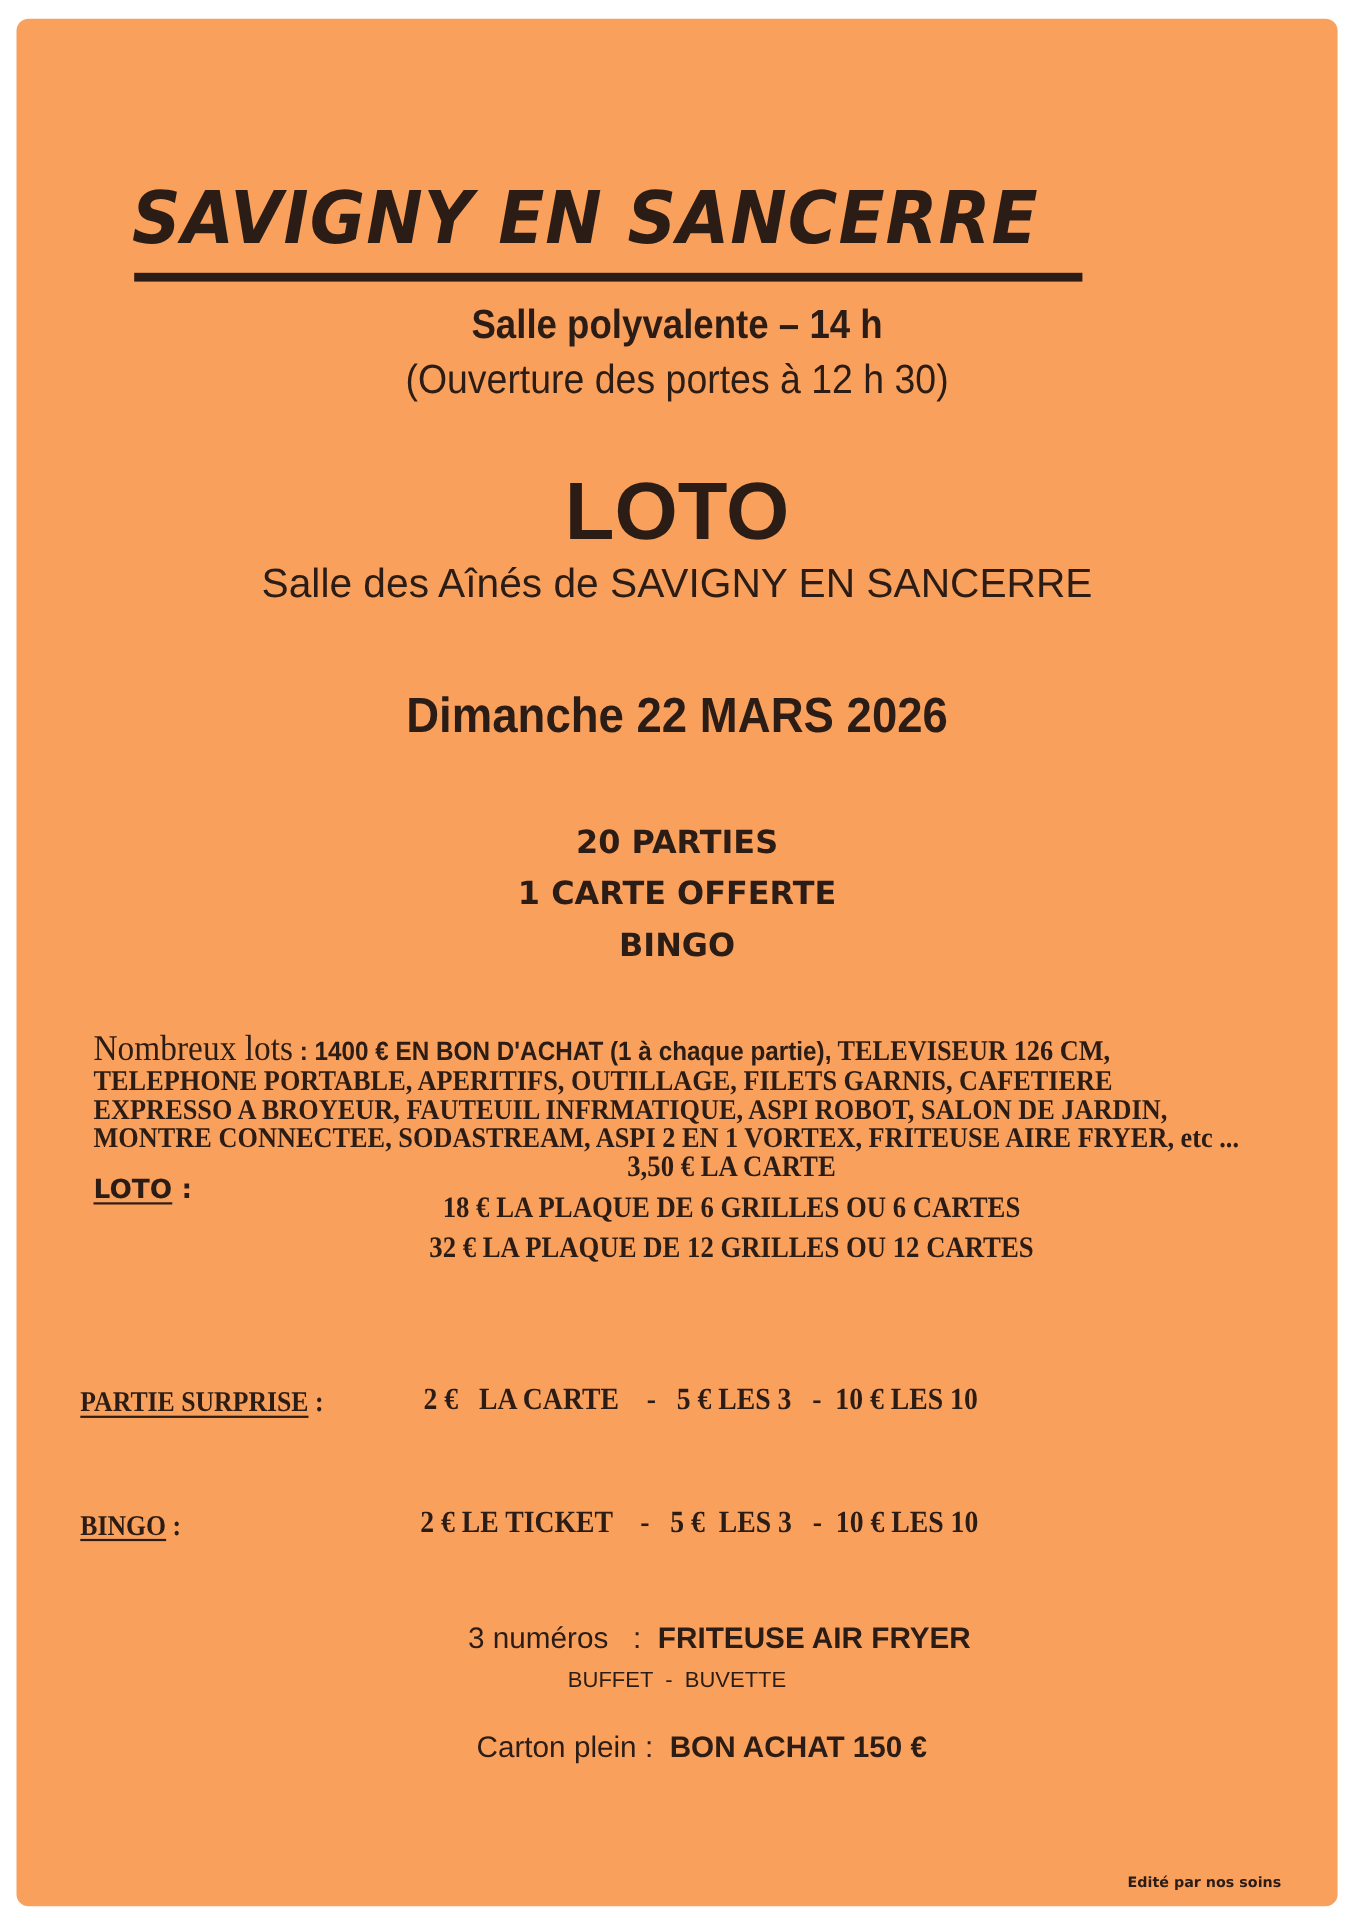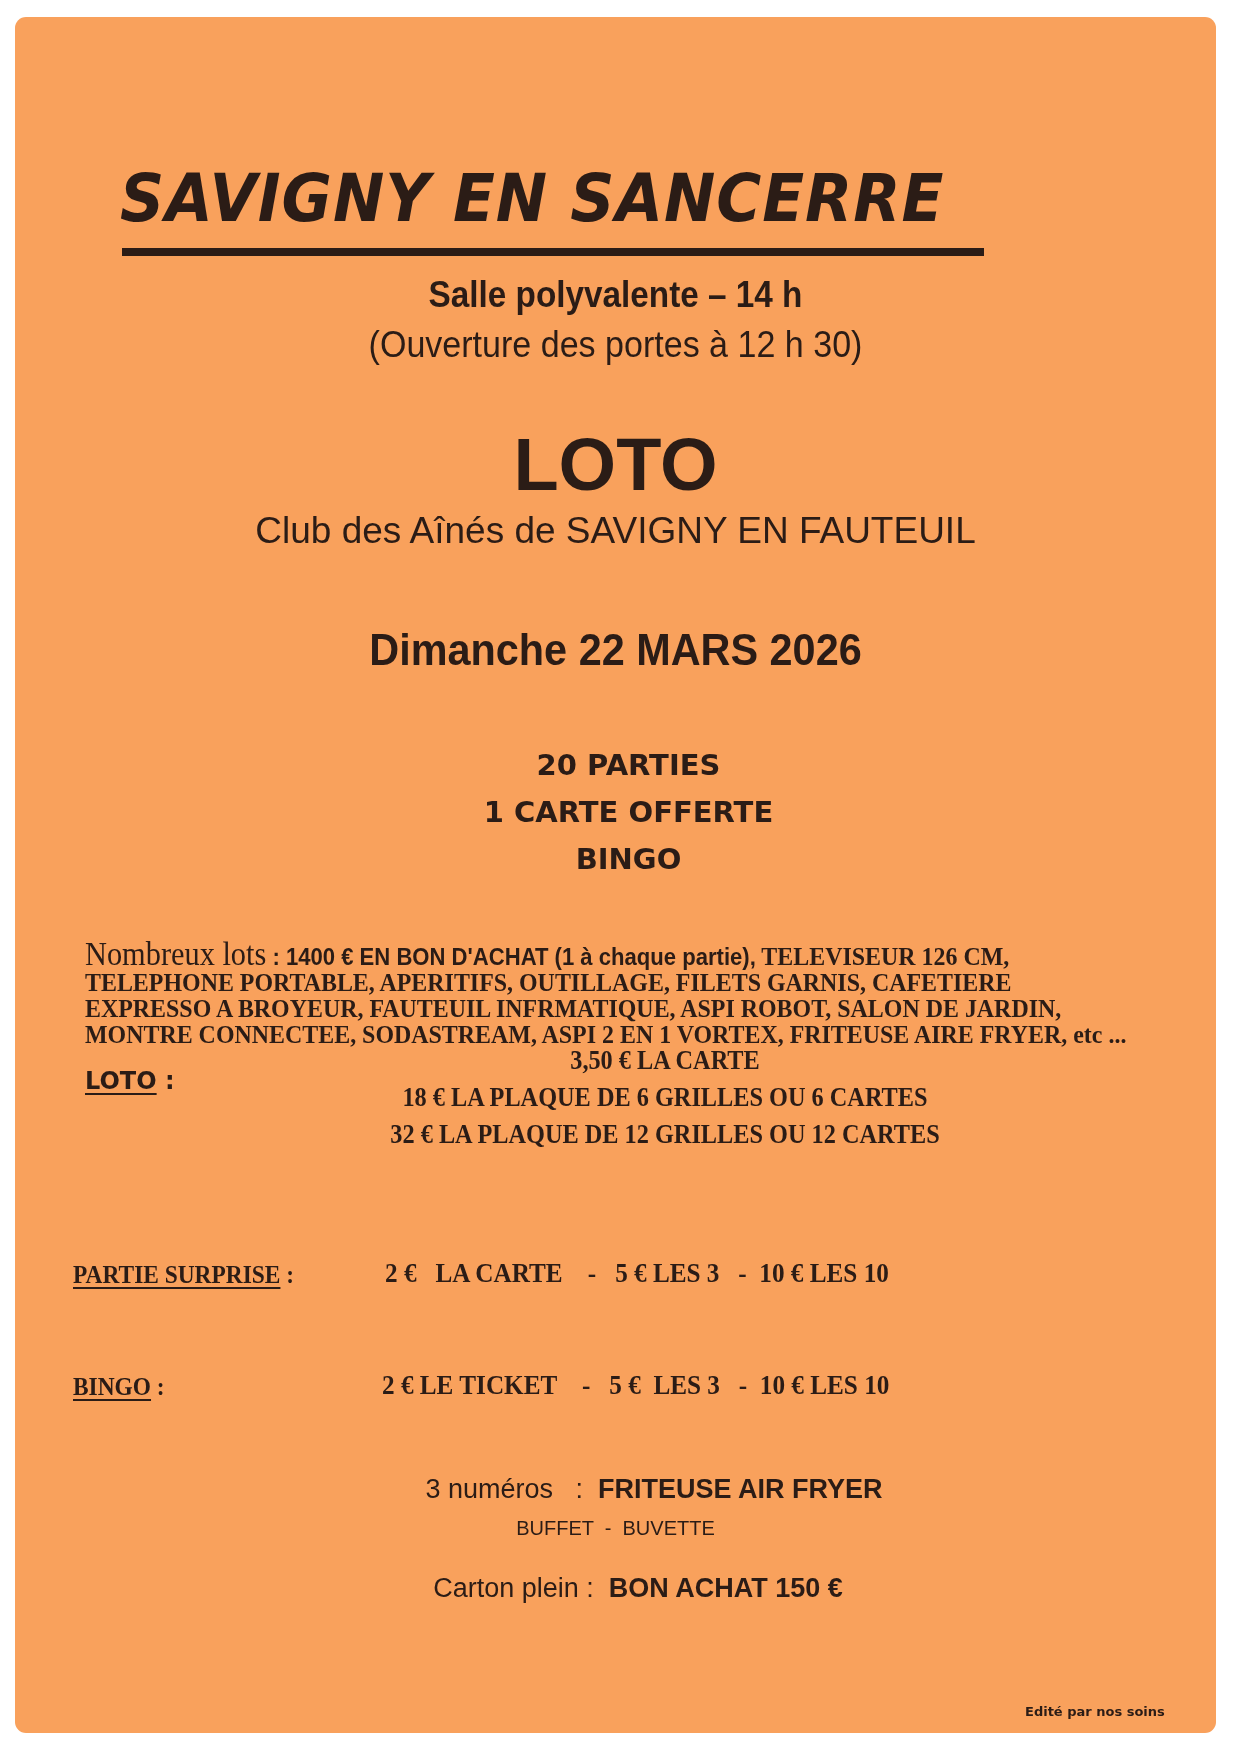--- a/index.html
+++ b/index.html
@@ -37,21 +37,21 @@
       left: 107px; top: 231px;
       width: 862px; height: 8px;
       background: #2b1c16;
     }
     .venue { top: 257px; font-size: 37px; font-weight: bold; transform: scaleX(0.9); }
     .opening { top: 307px; font-size: 37px; transform: scaleX(0.92); }
     .loto { top: 405px; font-size: 74px; font-weight: bold; }
     .club { top: 493px; font-size: 37px; }
     .date { top: 607px; font-size: 45px; font-weight: bold; transform: scaleX(0.92); }
     .bullets div { font-family: "DejaVu Sans", sans-serif; font-weight: bold; font-size: 29px; line-height: 47px; text-align: center; }
-    .bullets { top: 725px; left: 13px; width: 100%; position: absolute; }
+    .bullets { top: 725px; left: 0; width: 100%; position: absolute; }
 
     .lots { left: 70px; top: 904px; font-size: 26px; line-height: 26px; font-weight: bold; margin-top: 20px; }
     .lots .lead { font-size: 33px; font-weight: normal; }
     .lots .sansb { font-family: "Liberation Sans", sans-serif; font-weight: bold; font-size: 24px; }
     .lots-line { display: block; transform: scaleX(0.92); transform-origin: left top; }
 
     .label-u { text-decoration: underline; text-decoration-thickness: 2px; text-underline-offset: 4px; }
     .price-label { font-weight: bold; font-size: 27px; }
     .price-lines { font-weight: bold; font-size: 27px; line-height: 37px; text-align: center; }
 
@@ -65,21 +65,21 @@
 
 <div class="sheet">
 
   <div class="abs title">SAVIGNY EN SANCERRE</div>
   <div class="title-rule"></div>
 
   <div class="abs center sans venue">Salle polyvalente –  14 h</div>
   <div class="abs center sans opening">(Ouverture des portes à 12 h 30)</div>
 
   <div class="abs center sans loto">LOTO</div>
-  <div class="abs center sans club">Club  des  Aînés de SAVIGNY EN FAUTEUIL</div>
+  <div class="abs center sans club">Salle  des  Aînés de SAVIGNY EN SANCERRE</div>
 
   <div class="abs center sans date">Dimanche 22 MARS 2026</div>
 
   <div class="bullets">
     <div>20 PARTIES</div>
     <div>1 CARTE OFFERTE</div>
     <div>BINGO</div>
   </div>
 
   <div class="abs serif lots">

